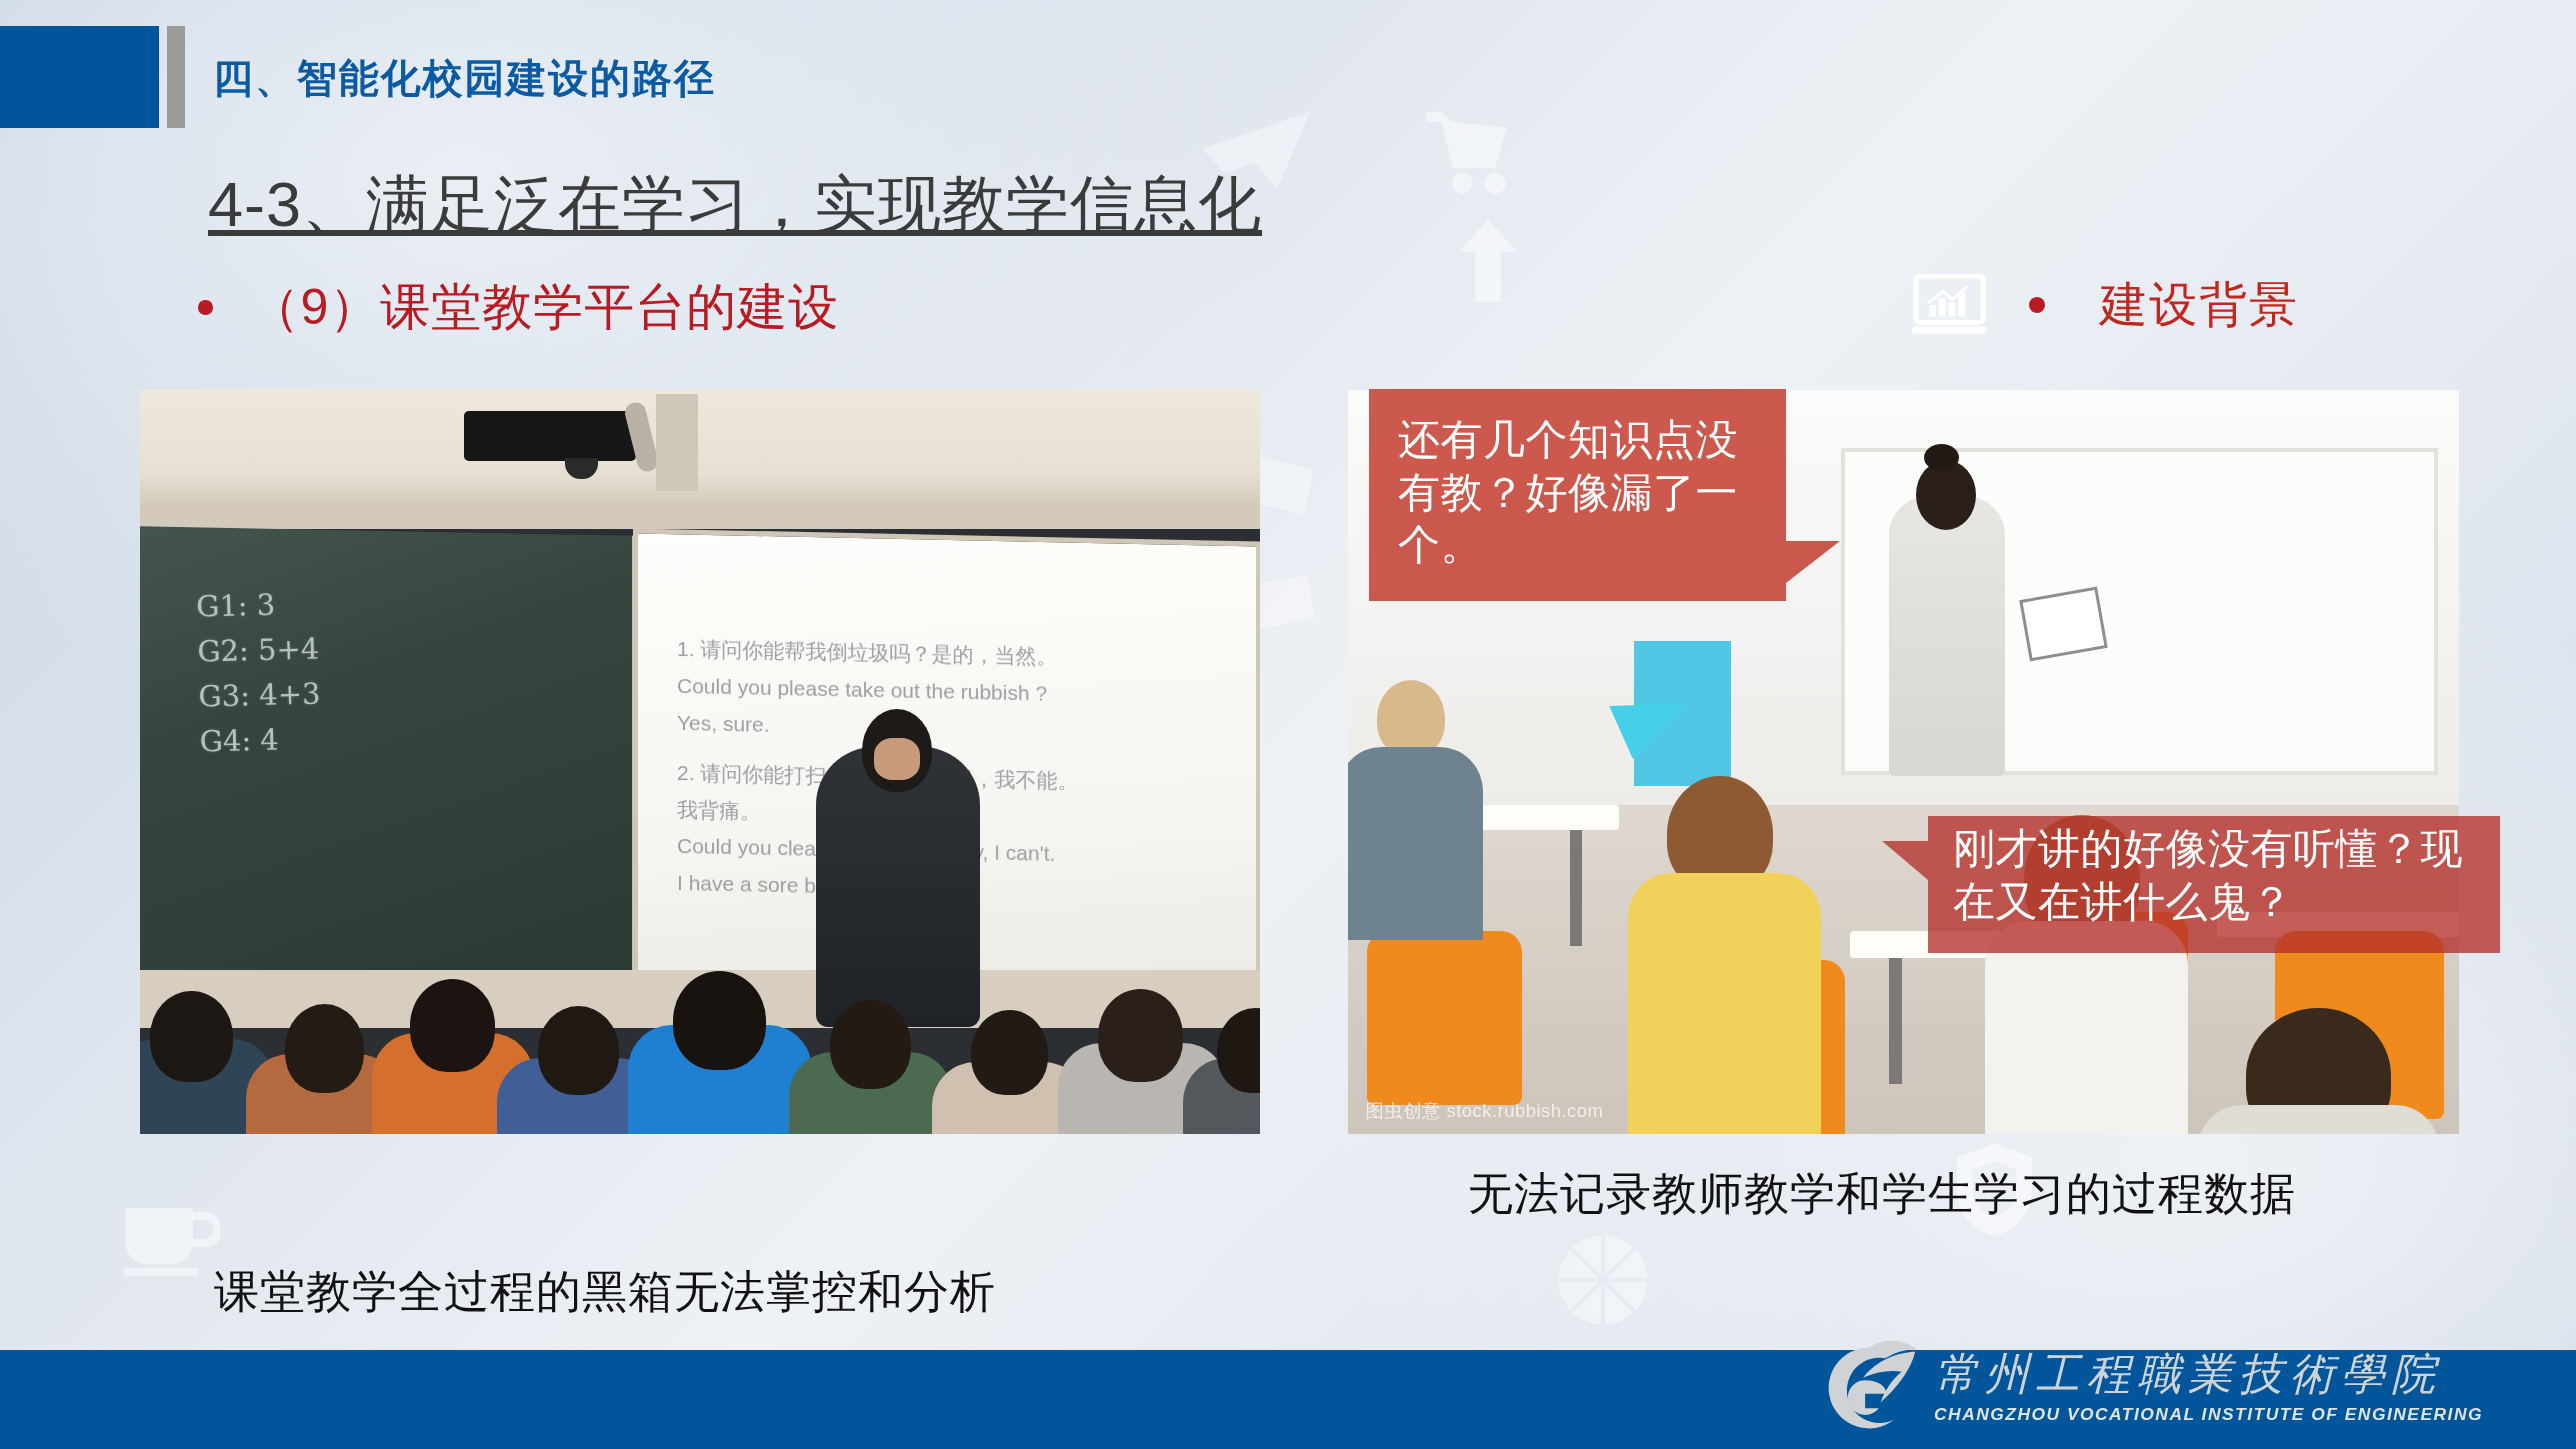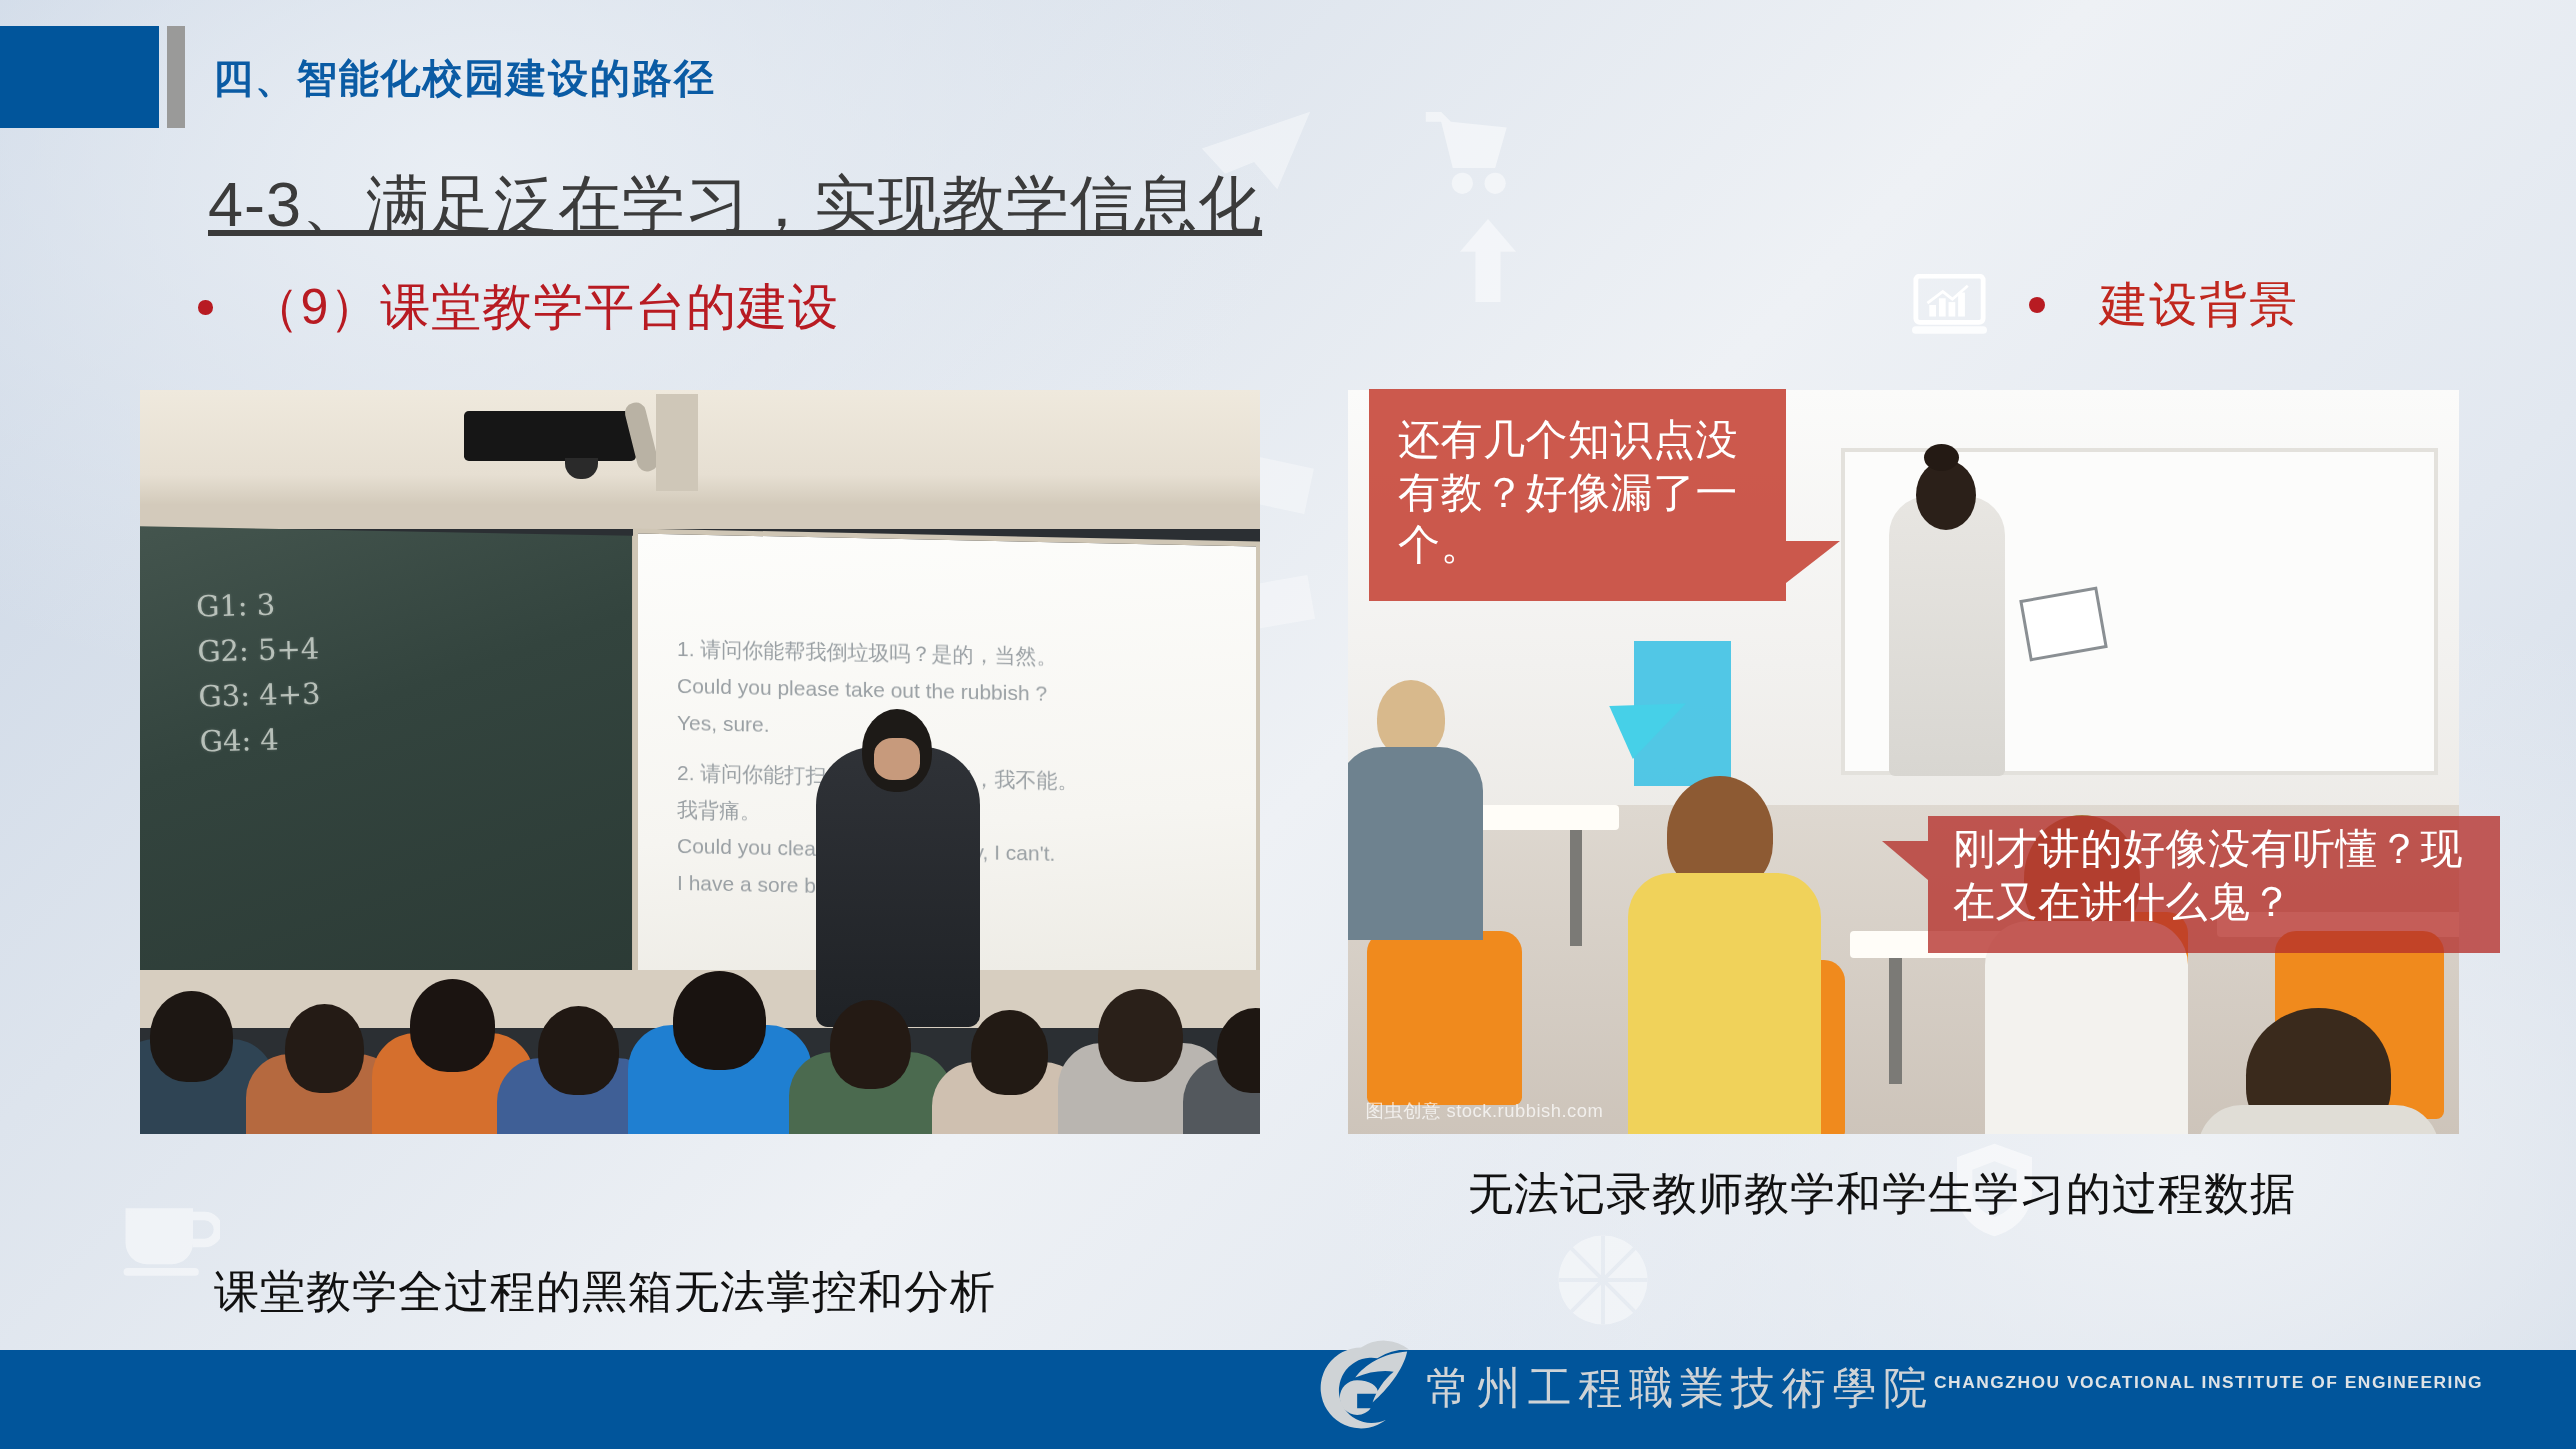--- a/index.html
+++ b/index.html
@@ -113,21 +113,21 @@
 
   
   .caption{position:absolute;font-size:45px;color:#111;letter-spacing:1px;white-space:nowrap;}
   .cap-left{left:214px;top:1226px;margin-top:36px;}
   .cap-right{left:1468px;top:1164px;}
 
   
   .footer{position:absolute;left:0;bottom:0;width:100%;height:100px;background:#01559b;}
   .logo{position:absolute;right:93px;bottom:11.6px;display:flex;align-items:center;}
   .logo-mark{width:100px;height:100px;margin-right:15.5px;flex:0 0 auto;}
-  .logo-txt{display:flex;flex-direction:row;}
+  .logo-txt{display:flex;flex-direction:column;font-style:italic;}
   .logo-cn{font-family:"DejaVu Serif",serif;font-size:44px;color:#cfd3d6;letter-spacing:6.8px;line-height:1.05;white-space:nowrap;}
   .logo-en{font-size:17.4px;color:#dfe3e6;font-weight:bold;letter-spacing:1.5px;margin-top:6.8px;white-space:nowrap;}
 </style>
 </head>
 <body>
 
 <div class="slide">
 
   <div class="wm" style="left:1420px;top:106px;">
     <svg width="106" height="92" viewBox="0 0 110 95">

